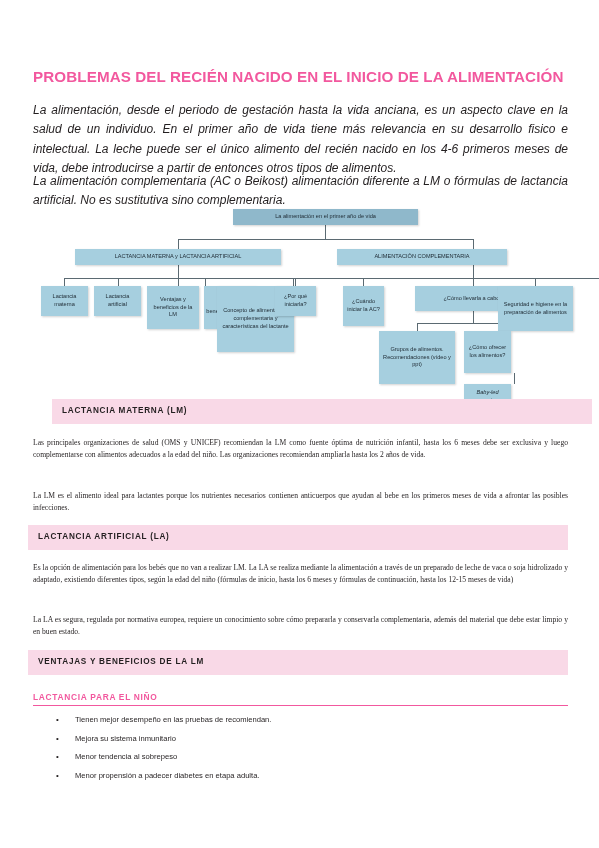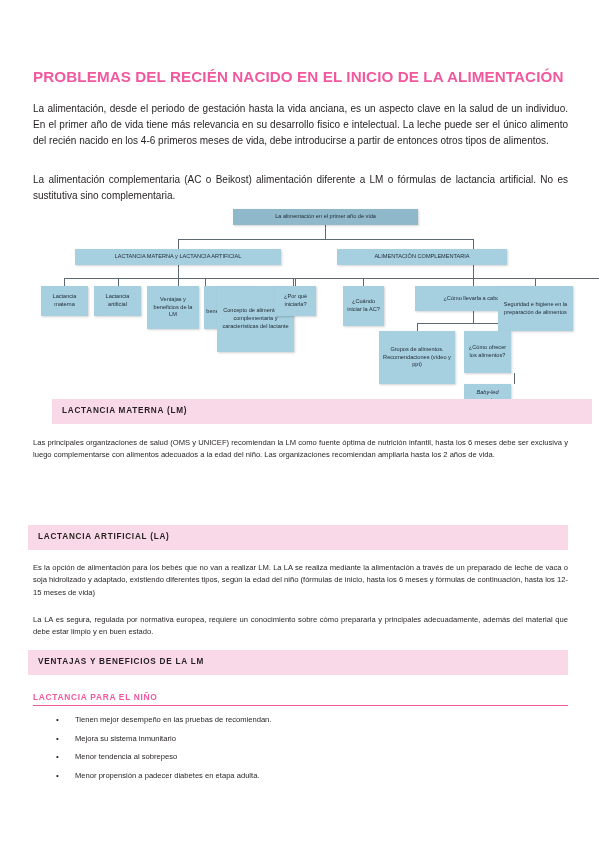--- a/index.html
+++ b/index.html
@@ -20,23 +20,24 @@
     font-size:15.2px;
     font-weight:bold;
     letter-spacing:.1px;
     line-height:1.15;
     white-space:nowrap;
   }
 
   
   .intro{
     position:absolute;left:33px;width:535px;
-    font-size:10px;line-height:1.62;
+    font-size:12px;line-height:1.62;
     color:#231f20;
     text-align:justify;
+    font-style:italic;
   }
   #intro-p1{top:101px;}
   #intro-p2{top:172px;}
 
   
   .diagram{position:absolute;left:30px;top:205px;width:540px;height:190px;}
   .dbox{
     position:absolute;
     background:#a6cfdf;
     color:#1e2a33;
@@ -66,20 +67,21 @@
     color:#231f20;
     white-space:nowrap;
   }
 
   
   .body-p{
     position:absolute;left:33px;width:535px;
     font-size:7.6px;line-height:1.62;
     color:#231f20;
     text-align:justify;
+    font-family:Liberation Serif, serif;
   }
 
   
   .subhead{
     position:absolute;left:33px;width:535px;
   }
   .subhead-label{
     font-size:8.4px;font-weight:bold;letter-spacing:.7px;
     color:#f2589e;
     display:block;
@@ -168,26 +170,27 @@
     <div class="dbox" style="left:349px;top:126px;width:76px;height:53px;">Grupos de alimentos. Recomendaciones (vídeo y ppt)</div>
     <div class="dbox" style="left:434px;top:126px;width:47px;height:42px;">¿Cómo ofrecer los alimentos?</div>
 
     <div class="dbox italic" style="left:434px;top:179px;width:47px;height:25px;">Baby-led weaning</div>
   </div>
 
   <div class="band" style="top:399px;margin-left:24px;">
     <span class="band-label">LACTANCIA MATERNA (LM)</span>
   </div>
   <div class="body-p" style="top:437px;">Las principales organizaciones de salud (OMS y UNICEF) recomiendan la LM como fuente óptima de nutrición infantil, hasta los 6 meses debe ser exclusiva y luego complementarse con alimentos adecuados a la edad del niño. Las organizaciones recomiendan ampliarla hasta los 2 años de vida.</div>
+  <div class="body-p" style="top:490px;">La LM es el alimento ideal para lactantes porque los nutrientes necesarios contienen anticuerpos que ayudan al bebe en los primeros meses de vida a afrontar las posibles infecciones.</div>
 
   <div class="band" style="top:525px;text-decoration:underline;">
     <span class="band-label">LACTANCIA ARTIFICIAL (LA)</span>
   </div>
   <div class="body-p" style="top:562px;">Es la opción de alimentación para los bebés que no van a realizar LM. La LA se realiza mediante la alimentación a través de un preparado de leche de vaca o soja hidrolizado y adaptado, existiendo diferentes tipos, según la edad del niño (fórmulas de inicio, hasta los 6 meses y fórmulas de continuación, hasta los 12-15 meses de vida)</div>
-  <div class="body-p" style="top:614px;">La LA es segura, regulada por normativa europea, requiere un conocimiento sobre cómo prepararla y principales adecuadamente, además del material que debe estar limpio y en buen estado.</div>
+  <div class="body-p" style="top:614px;">La LA es segura, regulada por normativa europea, requiere un conocimiento sobre cómo prepararla y conservarla complementaria, además del material que debe estar limpio y en buen estado.</div>
 
   <div class="band" style="top:650px;">
     <span class="band-label">VENTAJAS Y BENEFICIOS DE LA LM</span>
   </div>
 
   <div class="subhead" style="top:692px;">
     <span class="subhead-label">LACTANCIA PARA EL NIÑO</span>
     <span class="subhead-rule"></span>
   </div>
 

